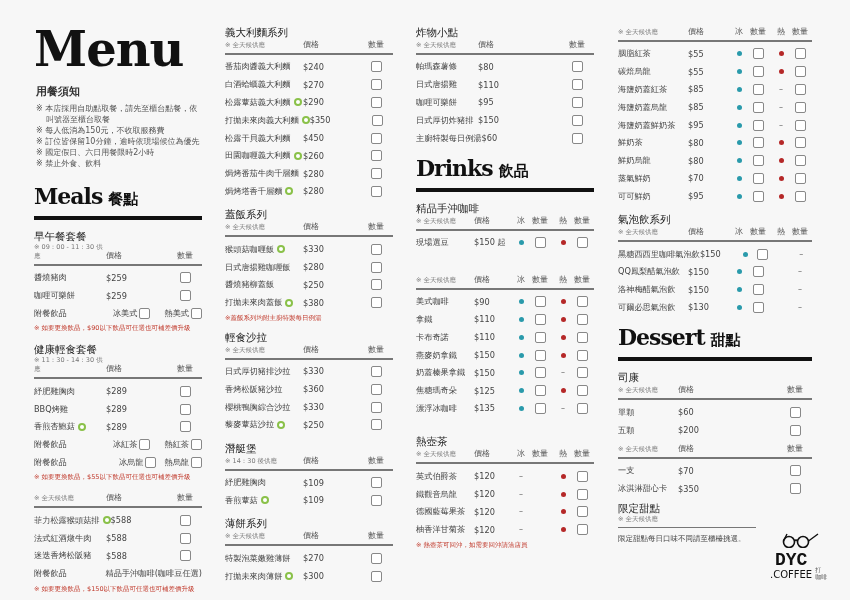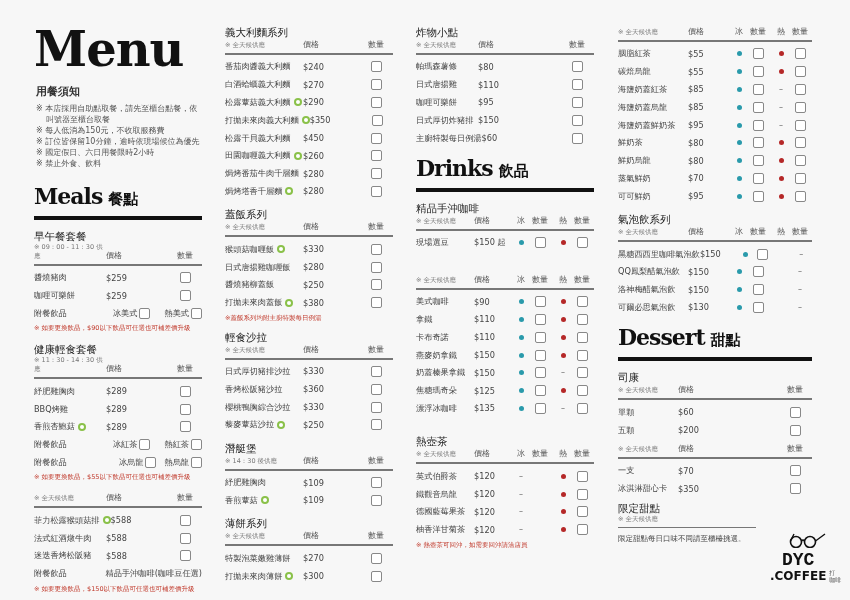--- a/index.html
+++ b/index.html
@@ -906,18 +906,18 @@
 <div class="logo">
   <svg width="42" height="16" viewBox="0 0 42 16">
         <circle cx="11" cy="10" r="5.5" fill="none" stroke="#111" stroke-width="1.6"></circle>
         <circle cx="25" cy="10" r="5.5" fill="none" stroke="#111" stroke-width="1.6"></circle>
         <path d="M16.5 9 Q18 7 19.5 9" fill="none" stroke="#111" stroke-width="1.4"></path>
         <path d="M5.5 9 L9 2 M30.5 9 L40 2" fill="none" stroke="#111" stroke-width="1.4"></path>
       </svg>
   <div style="display:flex;align-items:flex-end;gap:3px">
         <div>
           <div style="font-weight:900;font-size:18px;line-height:17px;font-family:Liberation Mono, monospace">DYC</div>
-          <div style="font-weight:bold;font-size:12px">.COFFEE</div>
+          <div style="font-weight:normal;font-size:10px">.COFFEE</div>
         </div>
         <div style="font-size:6px;color:#555;line-height:7px;text-align:left">打<br>咖啡</div>
       </div>
 </div>
   </div>
 
 </body></html>

